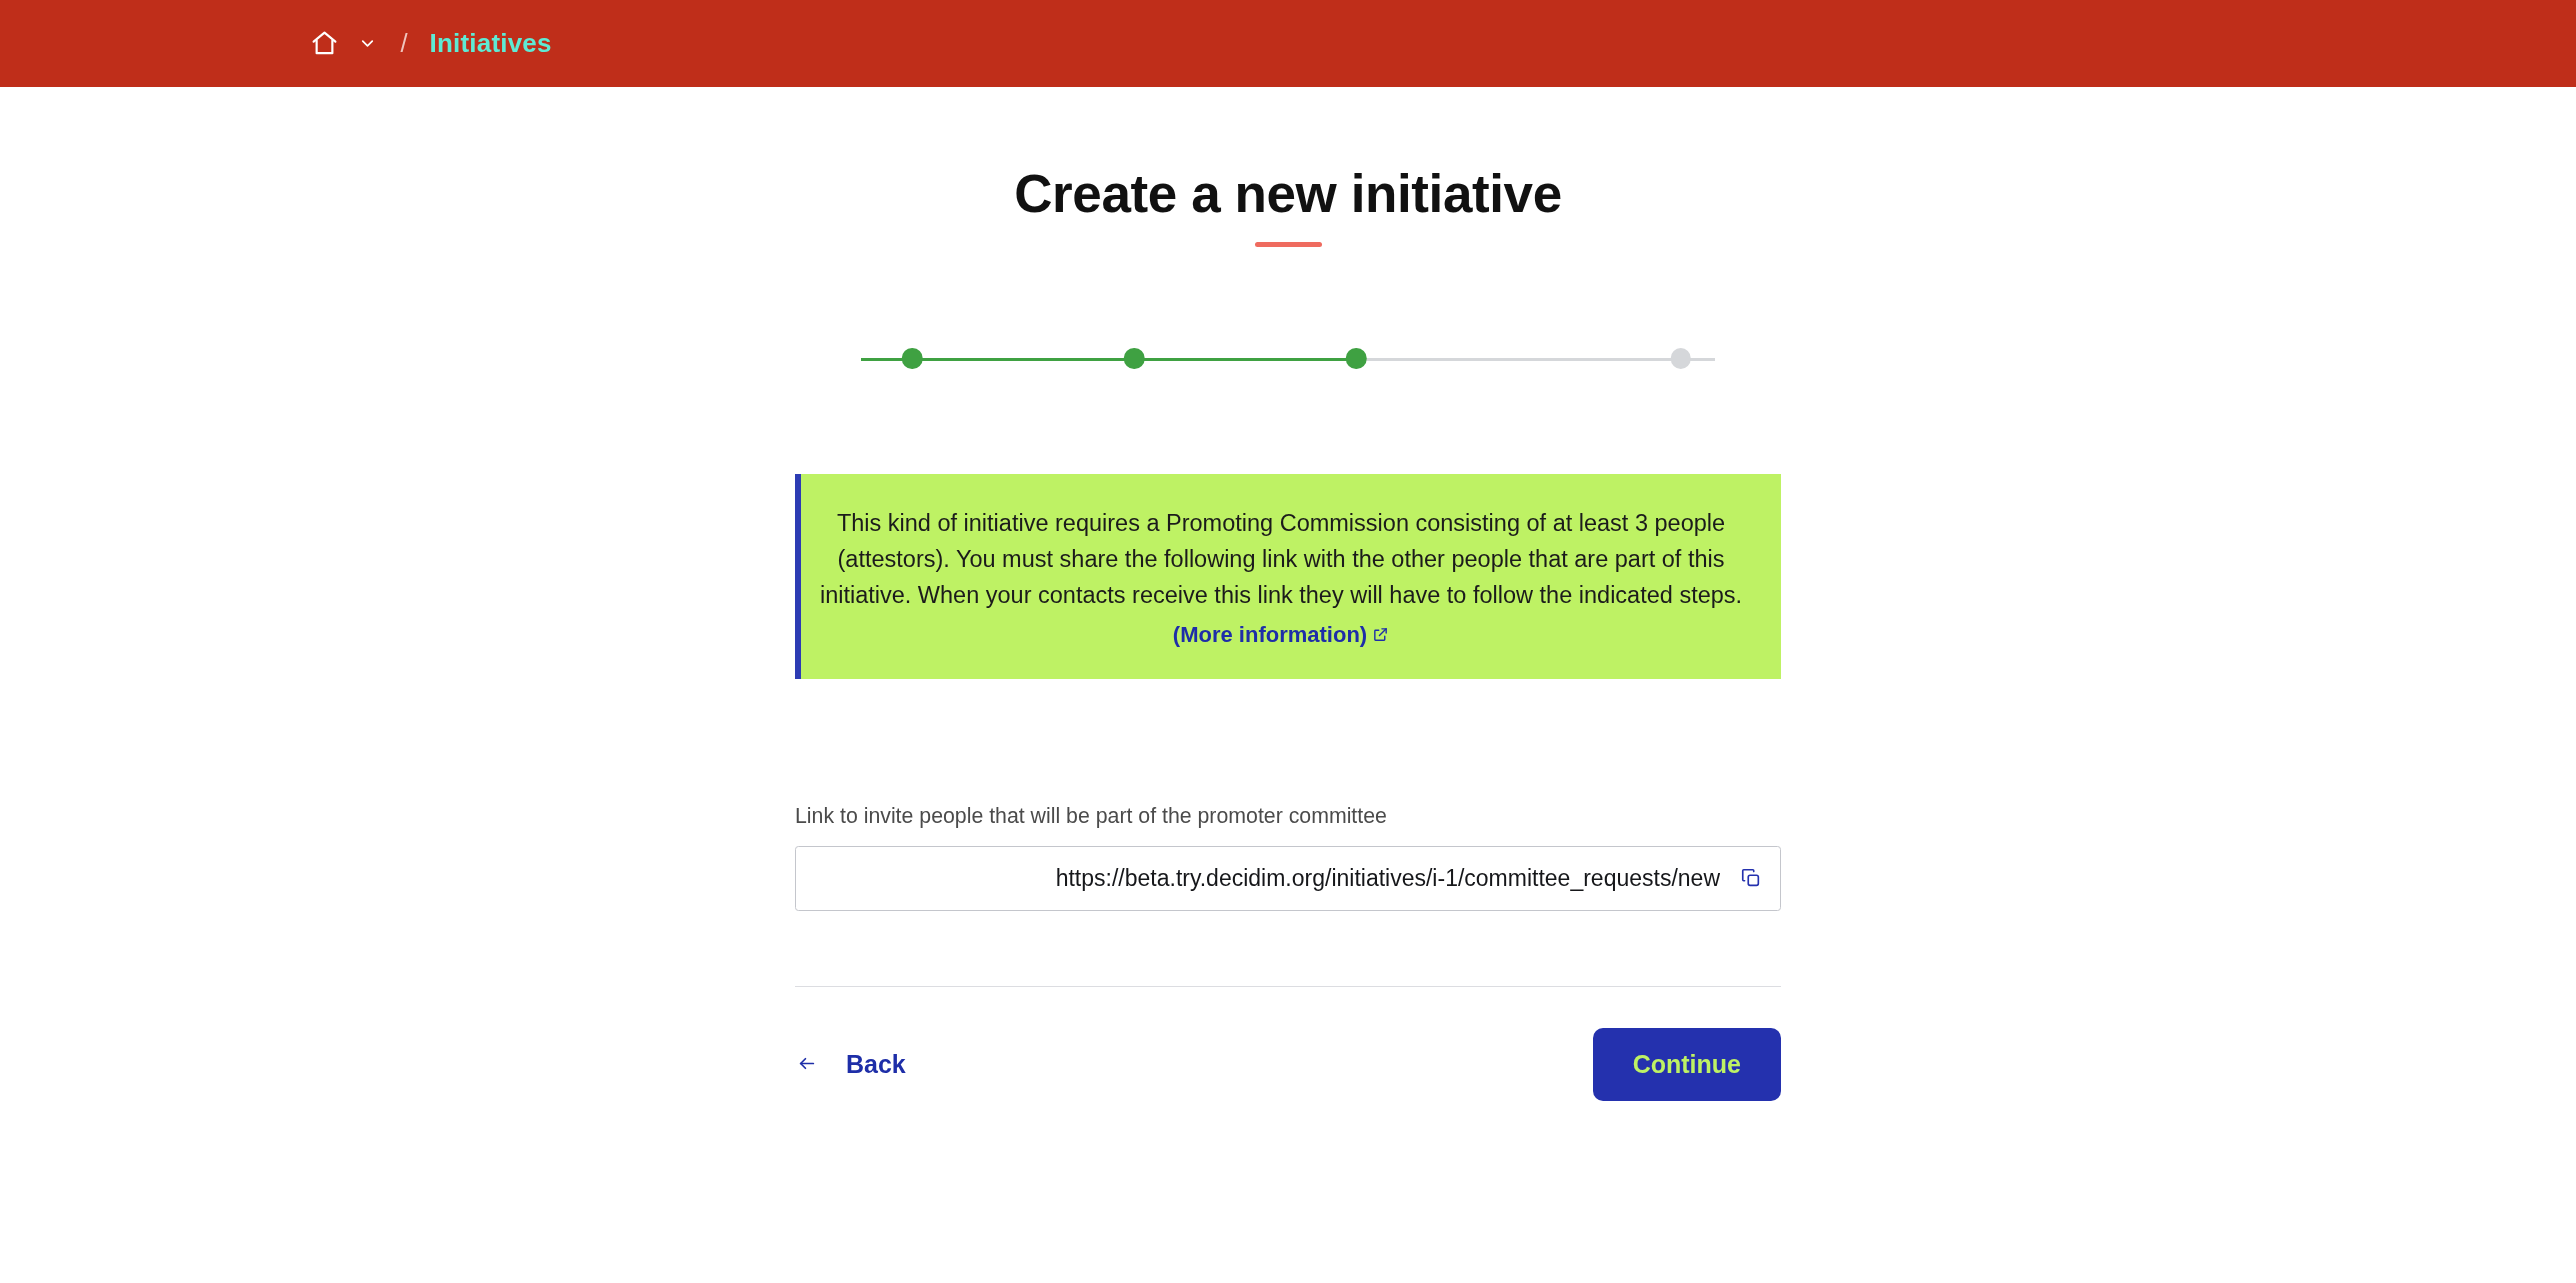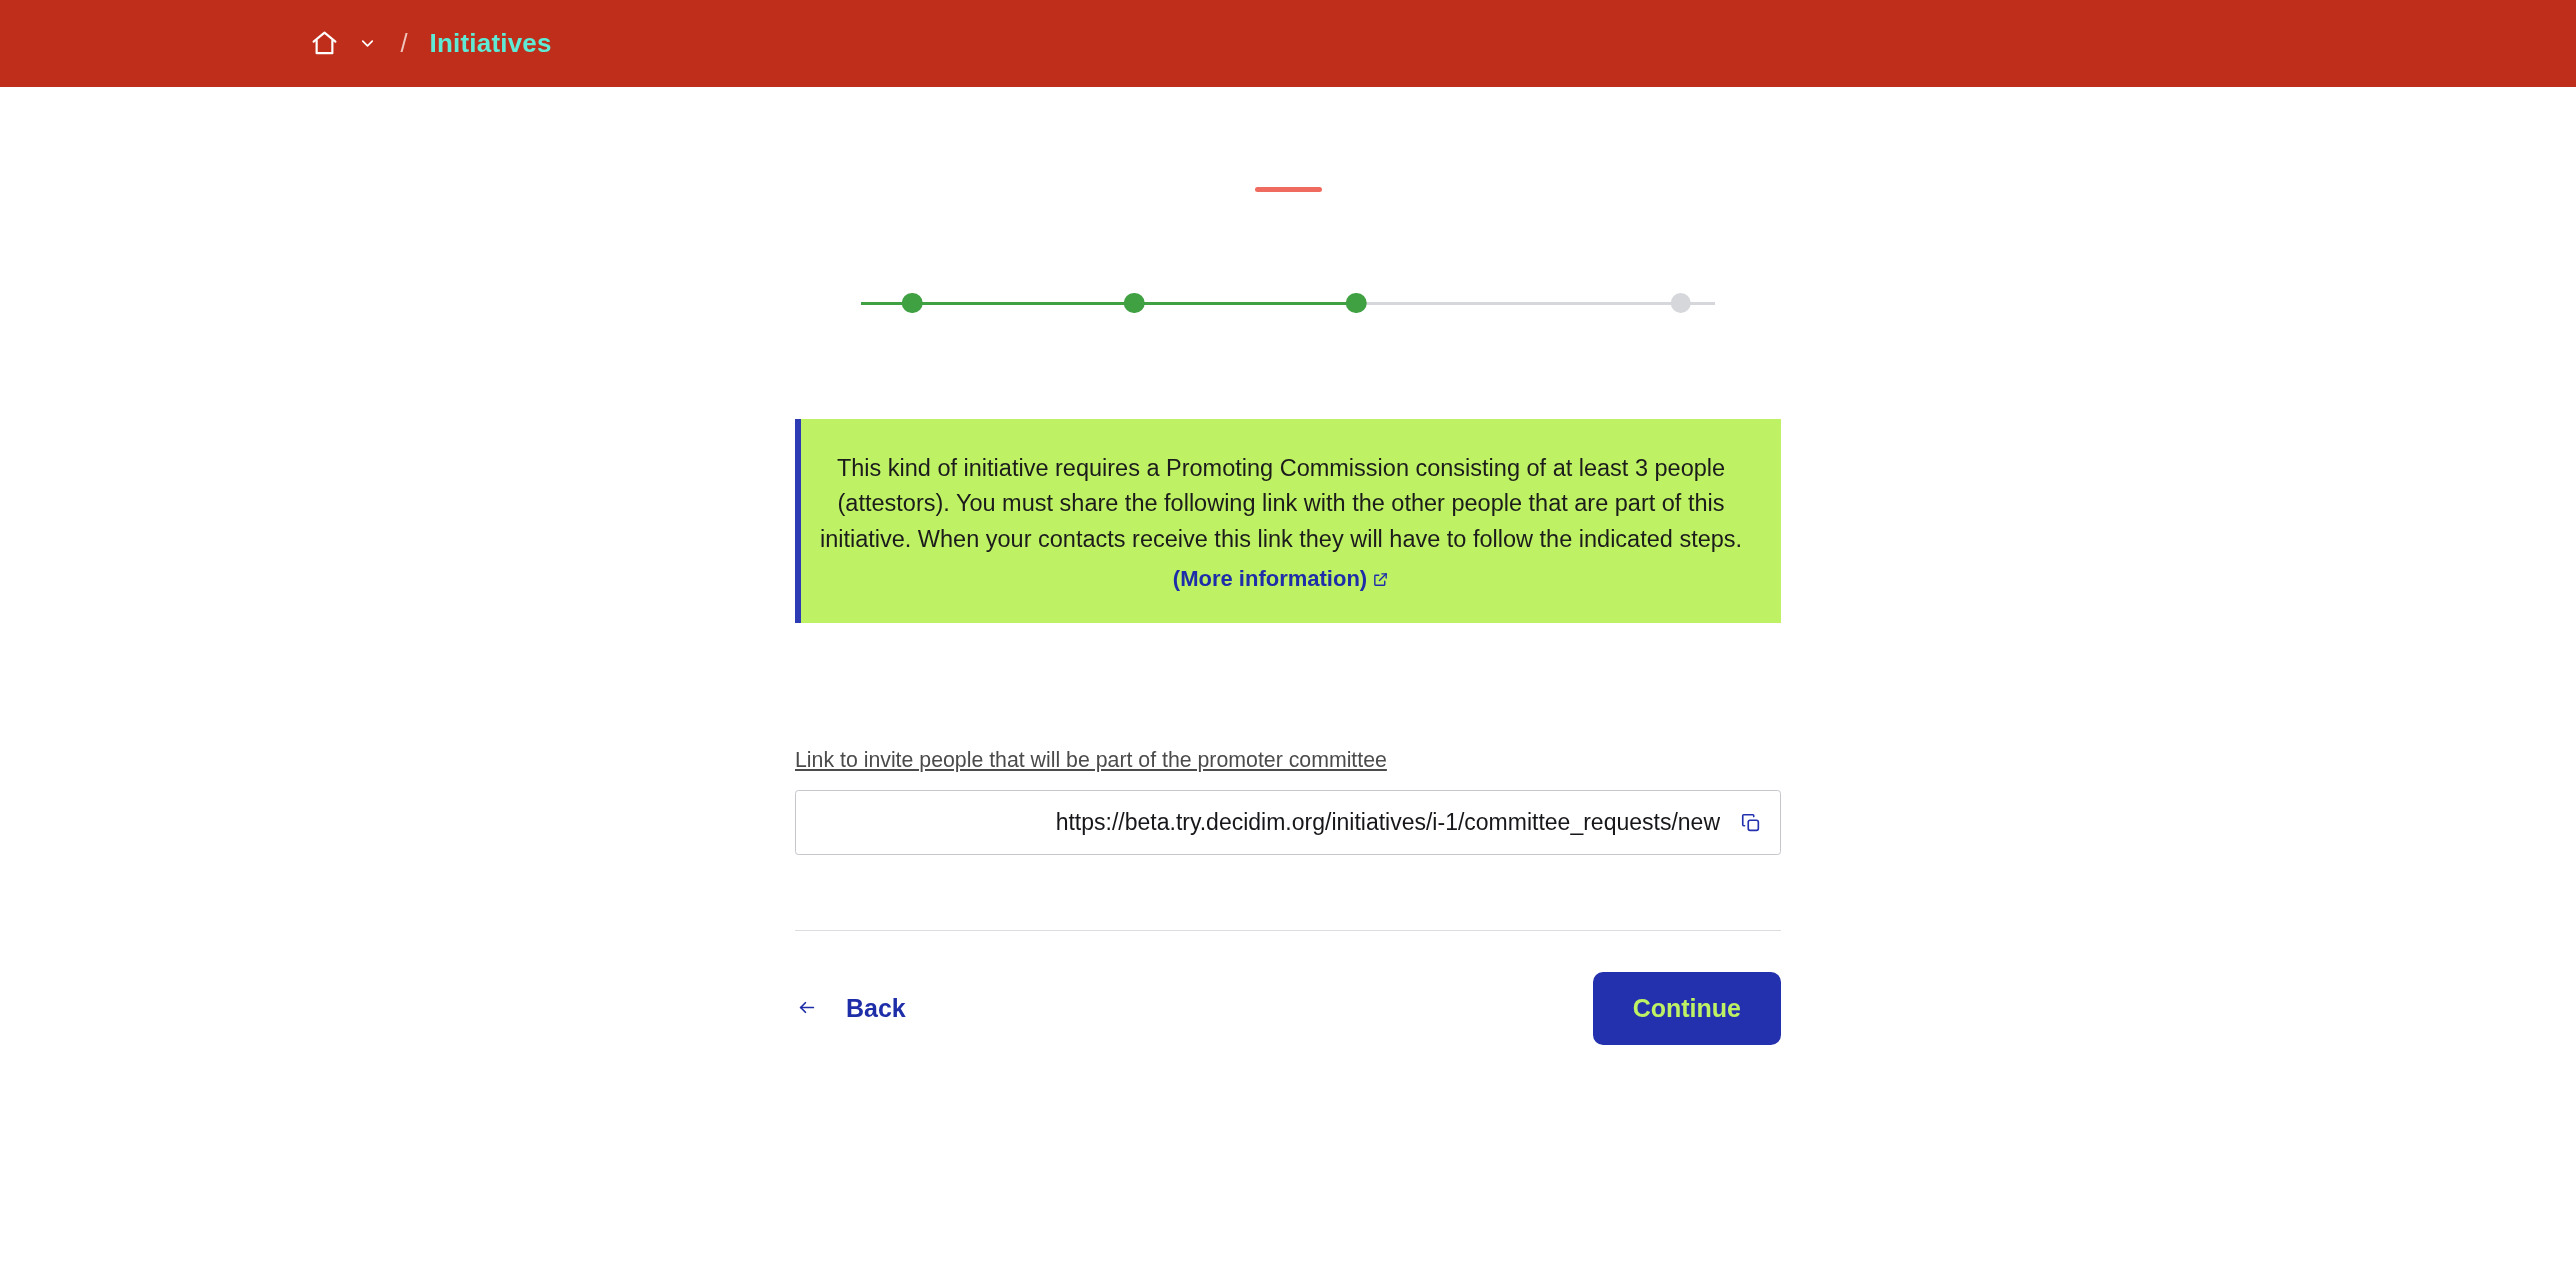--- a/index.html
+++ b/index.html
@@ -163,21 +163,20 @@
 
   
   .form-block {
     width: 986px;
     margin: 125px auto 0 auto;
   }
   .field-label {
     font-size: 21.3px;
     color: #4b4b4b;
     margin-bottom: 17px;
-    text-decoration: underline;
   }
   .input-row {
     position: relative;
     width: 100%;
   }
   .link-input {
     width: 100%;
     height: 65px;
     border: 0.9px solid #c4c6cc;
     border-radius: 3.4px;
@@ -254,20 +253,21 @@
       <polyline points="6 9 12 15 18 9"></polyline>
     </svg>
   </span>
   <span class="slash">/</span>
   <span class="breadcrumb-current">Initiatives</span>
 </div>
 
 <div class="page">
 
   <div class="title-wrap">
+    <h1 class="page-title">Create a new initiative</h1>
     <div class="title-underline"></div>
   </div>
 
   <div class="stepper">
     <div class="stepper-track">
       <div class="track-line"></div>
       <div class="track-line-done"></div>
       <div class="step-dot done" style="left:6%;"></div>
       <div class="step-dot done" style="left:32%;"></div>
       <div class="step-dot done" style="left:58%;"></div>

